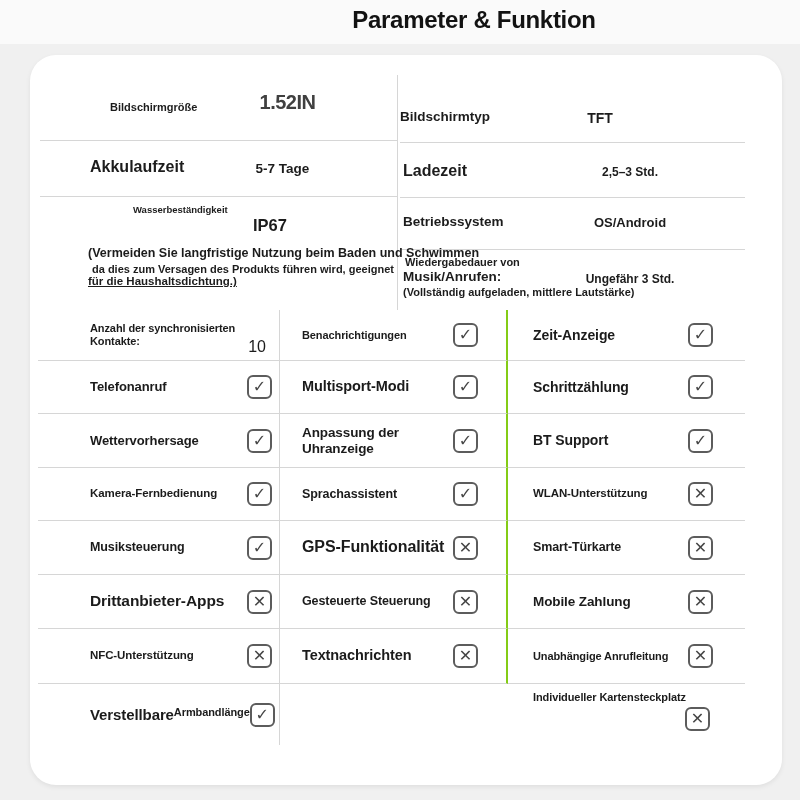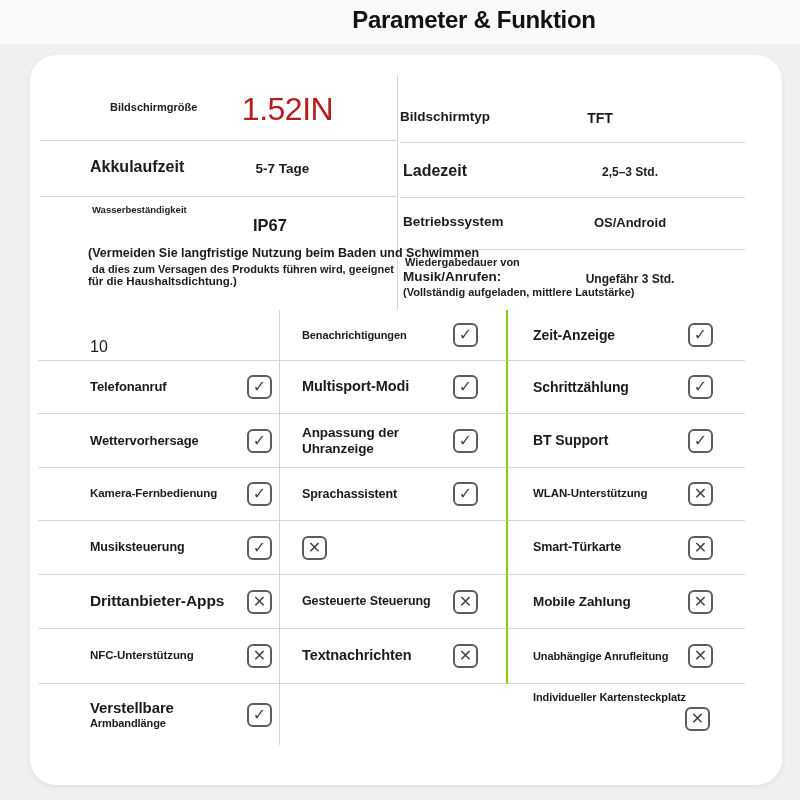--- a/index.html
+++ b/index.html
@@ -25,38 +25,38 @@
   .card{
     position:absolute;left:30px;top:55px;width:752px;height:730px;
     background:#ffffff;border-radius:26px;
     box-shadow:0 2px 5px rgba(0,0,0,0.07);
   }
   
   .abs{position:absolute;white-space:nowrap;}
   .hline{position:absolute;height:1px;background:#d6d6d6;}
   .vline{position:absolute;width:1px;background:#d6d6d6;}
   .b{font-weight:700;}
-  .f9{font-size:9.5px;}  .f11{font-size:11px;}  .f115{font-size:11.5px;}
+  .f9{font-size:9.5px;margin-left:41px;}  .f11{font-size:11px;}  .f115{font-size:11.5px;}
   .f12{font-size:12px;}  .f125{font-size:12.5px;} .f13{font-size:13px;}
   .f135{font-size:13.5px;} .f14{font-size:14px;} .f145{font-size:14.5px;}
   .f15{font-size:15px;}  .f155{font-size:15.5px;} .f16{font-size:16px;}
-  .big-val{font-size:32px;font-weight:400;color:#b91c1c;letter-spacing:-0.5px;}
+  .big-val{font-size:20px;font-weight:700;color:#404040;letter-spacing:-0.5px;}
   .ctr{text-align:center;}
   
   .sp-l1-label{left:60px;top:46px;padding-left:20px;}
   .sp-l1-value{left:195px;top:36px;width:125px;}
   .sp-line-l1{left:10px;top:85px;width:357px;}
   .sp-l2-label{left:60px;top:103px;}
   .sp-l2-value{left:190px;top:106px;width:125px;}
   .sp-line-l2{left:10px;top:141px;width:357px;}
   .sp-l3-label{left:62px;top:149px;}
   .sp-l3-value{left:180px;top:161px;width:120px;font-size:16.5px;}
   .sp-note1{left:58px;top:191px;z-index:3;}
   .sp-note2{left:62px;top:208px;}
-  .sp-note3{left:58px;top:220px;}
+  .sp-note3{left:58px;top:220px;text-decoration:underline;}
   .sp-vdiv{left:367px;top:20px;height:235px;}
   .sp-r1-label{left:370px;top:54px;}
   .sp-r1-value{left:500px;top:55px;width:140px;}
   .sp-line-r1{left:370px;top:87px;width:345px;}
   .sp-r2-label{left:373px;top:107px;}
   .sp-r2-value{left:520px;top:110px;width:160px;}
   .sp-line-r2{left:370px;top:142px;width:345px;}
   .sp-r3-label{left:373px;top:159px;}
   .sp-r3-value{left:520px;top:160px;width:160px;}
   .sp-line-r3{left:370px;top:194px;width:345px;}
@@ -84,21 +84,21 @@
   .lbl{font-weight:700;line-height:1.18;letter-spacing:-0.1px;color:#1b1b1b;}
   .wrap{white-space:normal;max-width:160px;}
   .cb{
     flex:0 0 auto;width:25px;height:24px;
     border:2.5px solid #5c5c5c;border-radius:6px;
     display:flex;align-items:center;justify-content:center;
     font-size:16px;font-weight:700;color:#454545;line-height:1;
     background:#fff;box-sizing:border-box;
   }
   .val10{font-size:16px;font-weight:500;margin-right:6px;margin-top:23px;}
-  .two-line{display:flex;flex-direction:column;}
+  .two-line{display:flex;flex-direction:row;}
   .col-cell{flex-direction:column;align-items:flex-start;justify-content:flex-start;padding-top:7px;}
   .col-cell .cb{align-self:flex-end;margin-right:3px;margin-top:3px;}
 </style>
 </head>
 <body>
 
 <div class="header">
   <h1>Parameter &amp; Funktion</h1>
 </div>
 
@@ -133,20 +133,21 @@
   <div class="hline sp-line-r3"></div>
 
   <span class="abs b f11 sp-wg1">Wiedergabedauer von</span>
   <span class="abs b f135 sp-wg2">Musik/Anrufen:</span>
   <span class="abs b f11 sp-wg3">(Vollständig aufgeladen, mittlere Lautstärke)</span>
   <span class="abs b f12 ctr sp-wg-value">Ungefähr 3 Std.</span>
 
   <div class="grid">
 
     <div class="cell c1">
+      <span class="lbl f11 wrap">Anzahl der synchronisierten Kontakte:</span>
       <span class="val10">10</span>
     </div>
     <div class="cell c2">
       <span class="lbl f11 wrap">Benachrichtigungen</span>
       <span class="cb">✓</span>
     </div>
     <div class="cell c3">
       <span class="lbl f14 wrap">Zeit-Anzeige</span>
       <span class="cb">✓</span>
     </div>
@@ -188,20 +189,21 @@
     <div class="cell c3">
       <span class="lbl f115 wrap">WLAN-Unterstützung</span>
       <span class="cb">✕</span>
     </div>
 
     <div class="cell c1">
       <span class="lbl f125 wrap">Musiksteuerung</span>
       <span class="cb">✓</span>
     </div>
     <div class="cell c2">
+      <span class="lbl f16 wrap">GPS-Funktionalität</span>
       <span class="cb">✕</span>
     </div>
     <div class="cell c3">
       <span class="lbl f125 wrap">Smart-Türkarte</span>
       <span class="cb">✕</span>
     </div>
 
     <div class="cell c1">
       <span class="lbl f155 wrap">Drittanbieter-Apps</span>
       <span class="cb">✕</span>

